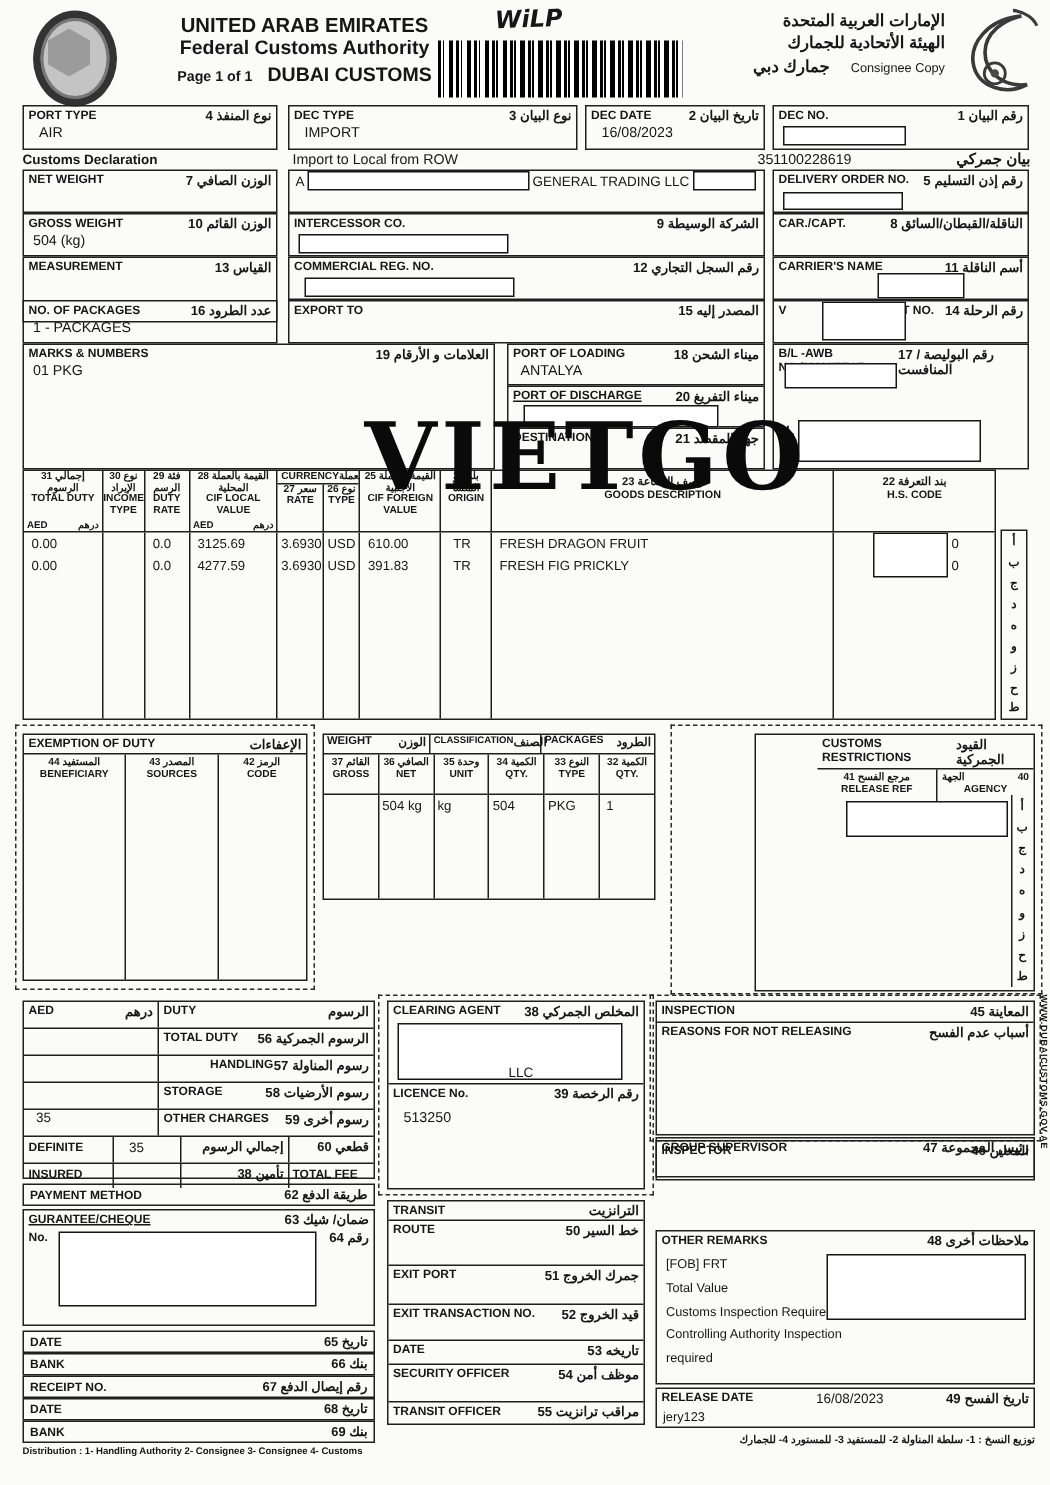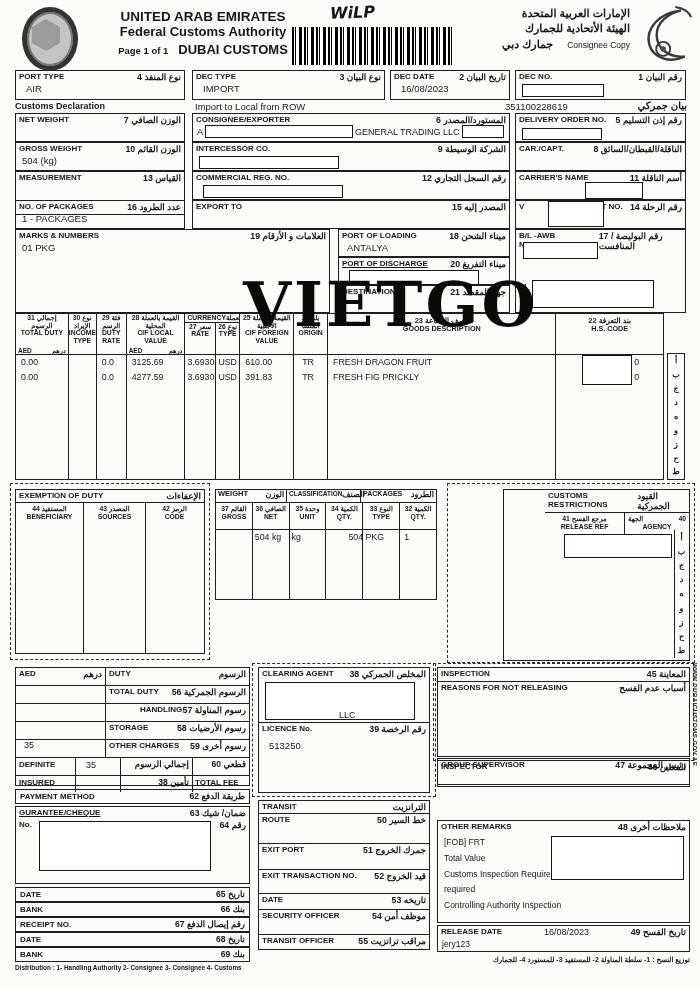--- a/index.html
+++ b/index.html
@@ -113,24 +113,20 @@
   </div>
   <div class="fb" style="left:15px;top:200px;width:170px;height:29px;">
     <div class="fh">
         <span>NO. OF PACKAGES</span>
         <span class="ar">16 عدد الطرود</span>
       </div>
     <div class="fv" style="padding-left:6px;">1 - PACKAGES</div>
   </div>
 
   <div class="fb" style="left:192px;top:113px;width:318px;height:29px;">
-    <div class="fh">
-        <span>CONSIGNEE/EXPORTER</span>
-        <span class="ar">6 المستورد/المصدر</span>
-      </div>
     <div style="display:flex;align-items:center;gap:2px;padding:0 4px;font-size:9px;">
       <span>A</span>
       <span class="redact" style="position:relative;display:inline-block;width:148px;height:13px;"></span>
       <span>GENERAL TRADING LLC</span>
       <span class="redact" style="position:relative;display:inline-block;width:42px;height:13px;"></span>
     </div>
   </div>
   <div class="fb" style="left:192px;top:142px;width:318px;height:29px;">
     <div class="fh">
         <span>INTERCESSOR CO.</span>
@@ -346,21 +342,21 @@
       <div class="cellR" style="width:37px;">
           <div class="ith" style="border-bottom:1.2px solid #1f1f1f;height:24px;padding-top:2px;"><span>36 الصافي</span><br><span>NET</span></div>
           <div class="itv" style="padding-left:2px;">504 kg</div>
         </div>
       <div class="cellR" style="width:37px;">
           <div class="ith" style="border-bottom:1.2px solid #1f1f1f;height:24px;padding-top:2px;"><span>35 وحدة</span><br><span>UNIT</span></div>
           <div class="itv" style="padding-left:2px;">kg</div>
         </div>
       <div class="cellR" style="width:37px;">
           <div class="ith" style="border-bottom:1.2px solid #1f1f1f;height:24px;padding-top:2px;"><span>34 الكمية</span><br><span>QTY.</span></div>
-          <div class="itv" style="padding-left:2px;margin-left:20px;">504</div>
+          <div class="itv" style="padding-left:2px;">504</div>
         </div>
       <div class="cellR" style="width:37px;">
           <div class="ith" style="border-bottom:1.2px solid #1f1f1f;height:24px;padding-top:2px;"><span>33 النوع</span><br><span>TYPE</span></div>
           <div class="itv" style="padding-left:2px;">PKG</div>
         </div>
       <div style="width:36px;">
           <div class="ith" style="border-bottom:1.2px solid #1f1f1f;height:24px;padding-top:2px;"><span>32 الكمية</span><br><span>QTY.</span></div>
           <div class="itv" style="padding-left:4px;">1</div>
         </div>
     </div>
@@ -559,22 +555,22 @@
   </div>
   <div class="fb" style="left:437px;top:820px;width:253px;height:103px;">
     <div class="fh">
         <span>OTHER REMARKS</span>
         <span class="ar">48 ملاحظات أخرى</span>
       </div>
     <div class="smtxt" style="padding:3px 6px;line-height:1.85;">
       <div>[FOB] FRT</div>
       <div>Total Value</div>
       <div>Customs Inspection Required,</div>
+      <div>Controlling Authority Inspection</div>
       <div>required</div>
-      <div>Controlling Authority Inspection</div>
     </div>
     <div class="redact" style="left:113px;top:15px;width:133px;height:44px;"></div>
   </div>
   <div class="fb" style="left:437px;top:925px;width:253px;height:27px;">
     <div class="fh">
       <span>RELEASE DATE</span>
       <span style="font-weight:400;font-size:9px;">16/08/2023</span>
       <span class="ar">49 تاريخ الفسح</span>
     </div>
     <div class="abs" style="left:4px;top:13px;font-size:8.5px;">jery123</div>

